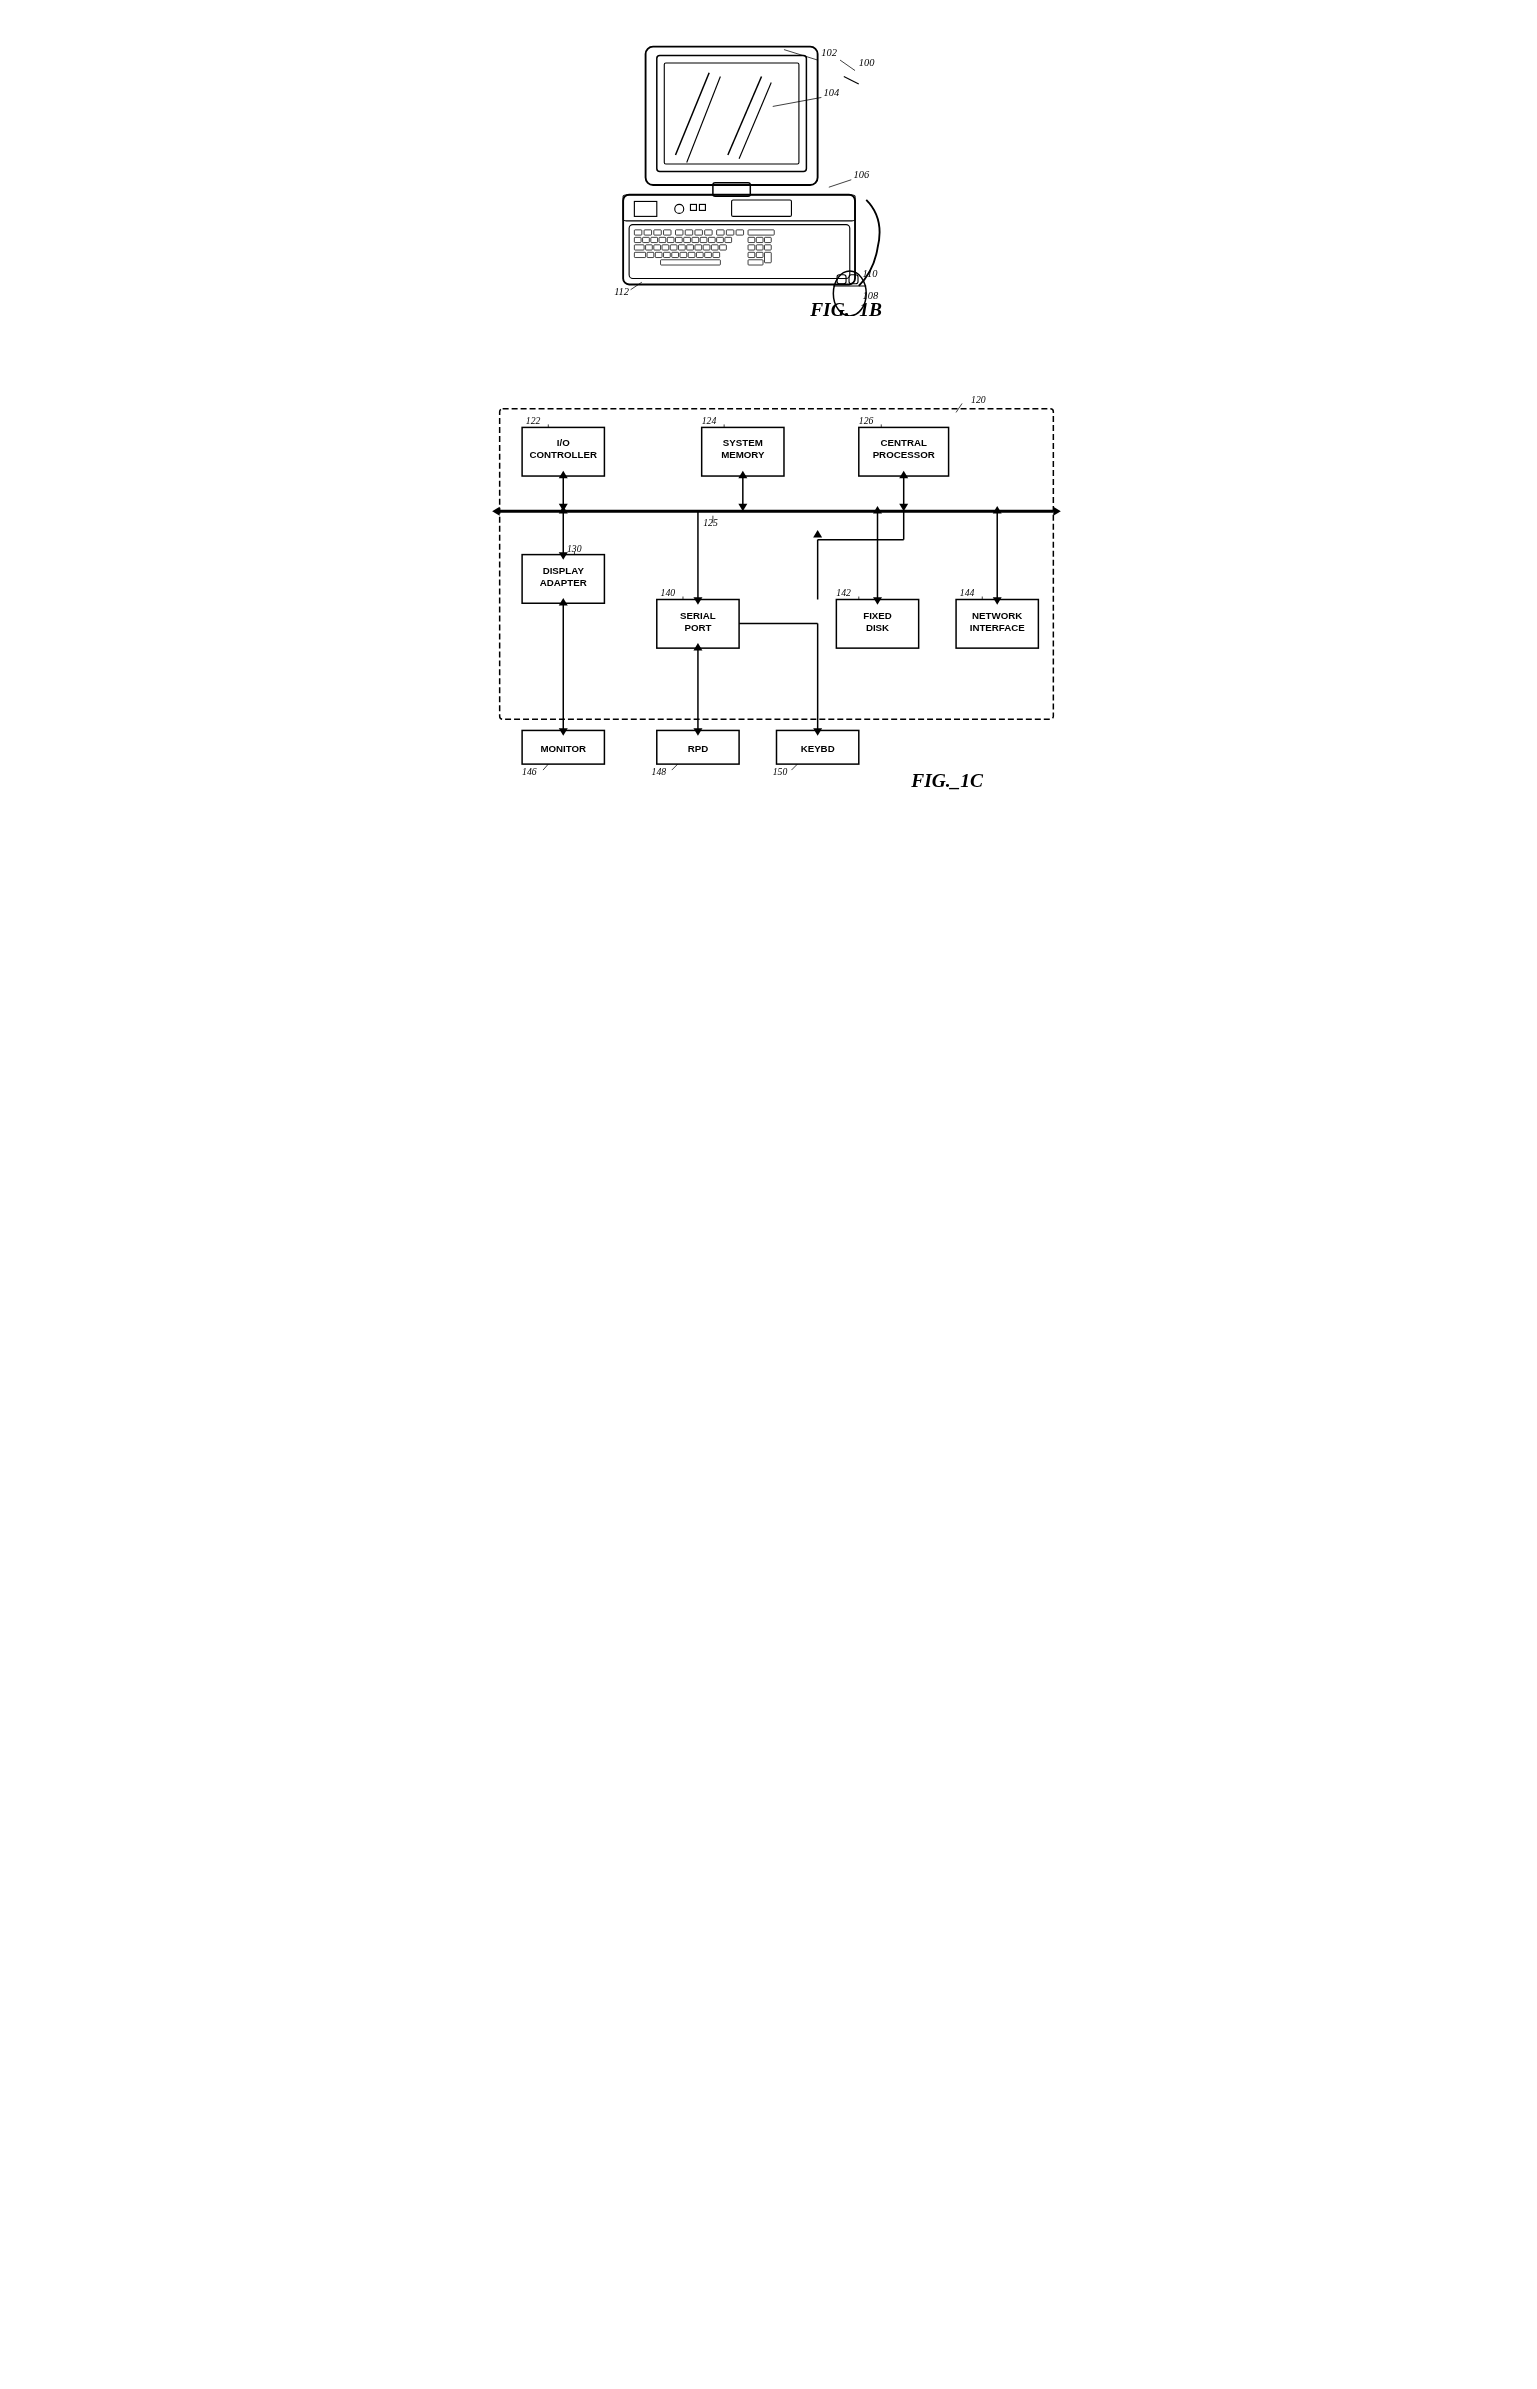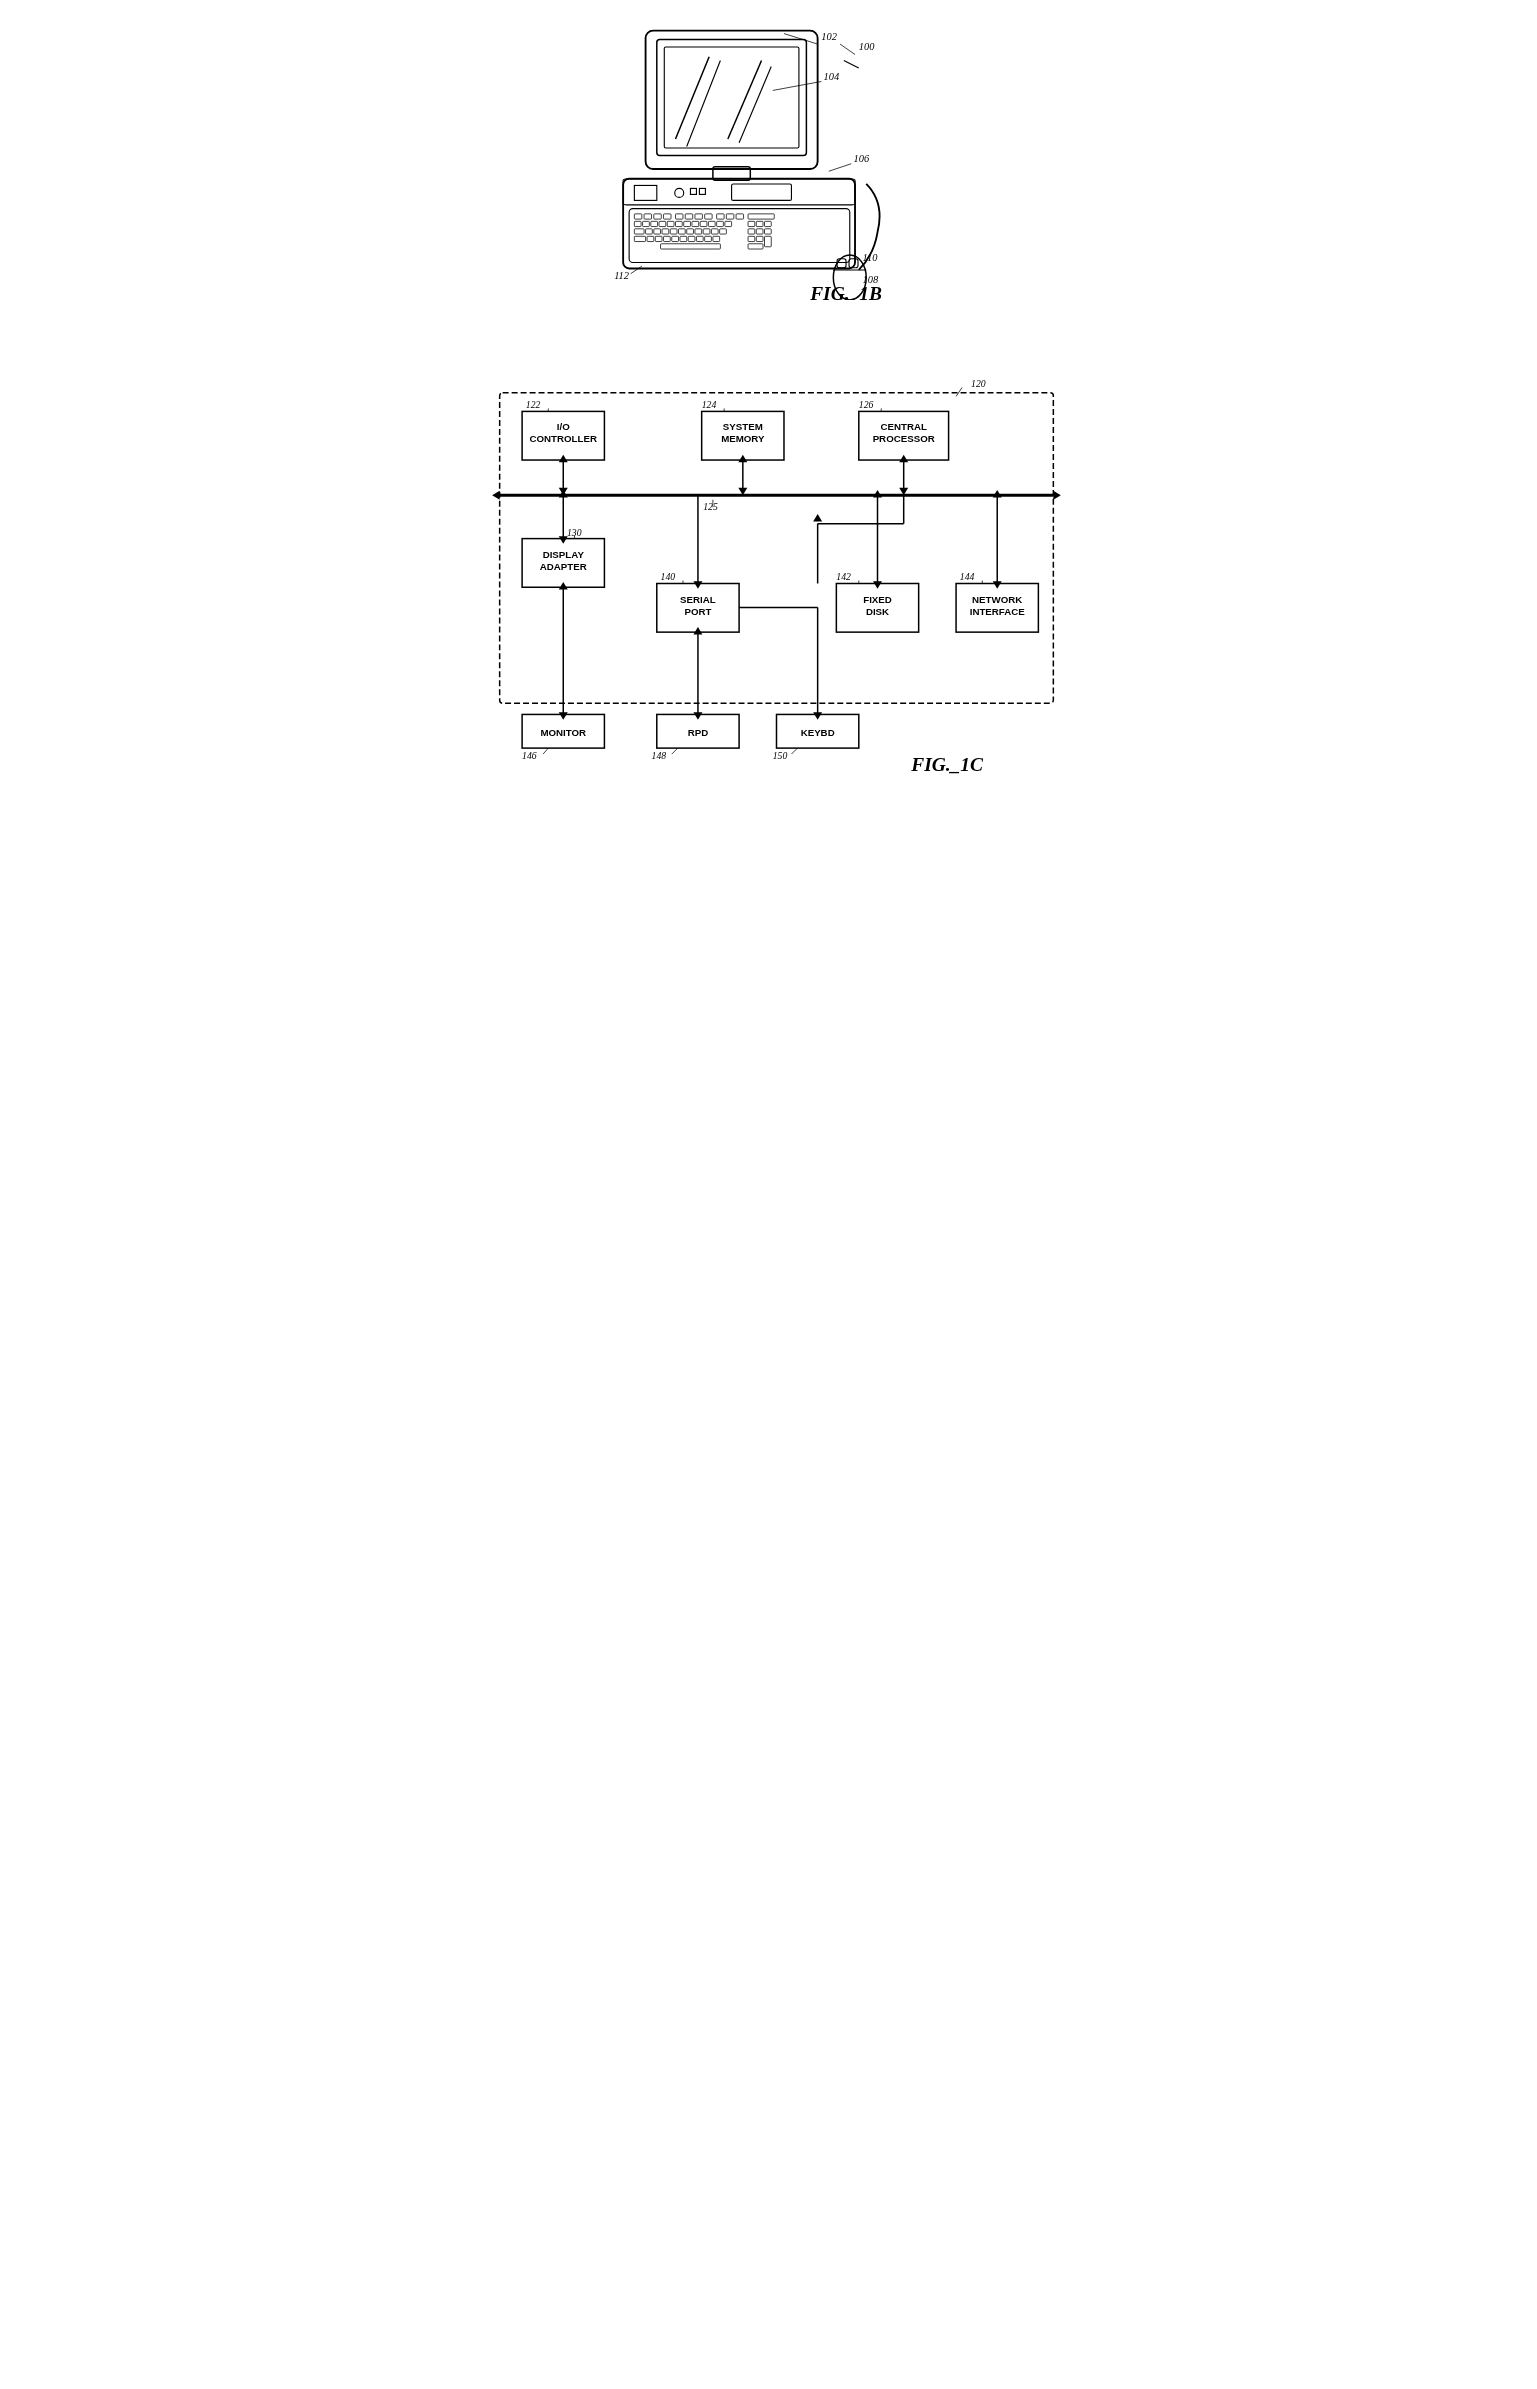--- a/index.html
+++ b/index.html
@@ -7,20 +7,21 @@
       background: #fff;
       font-family: Arial, sans-serif;
       width: 599px;
       margin: 0 auto;
     }
 
     .page {
       width: 599px;
       padding: 15px;
       background: #fff;
+      margin-top: 16px;
     }
 
     
     .fig1b-container {
       position: relative;
       width: 100%;
       height: 314px;
       margin-bottom: 30px;
     }
 

